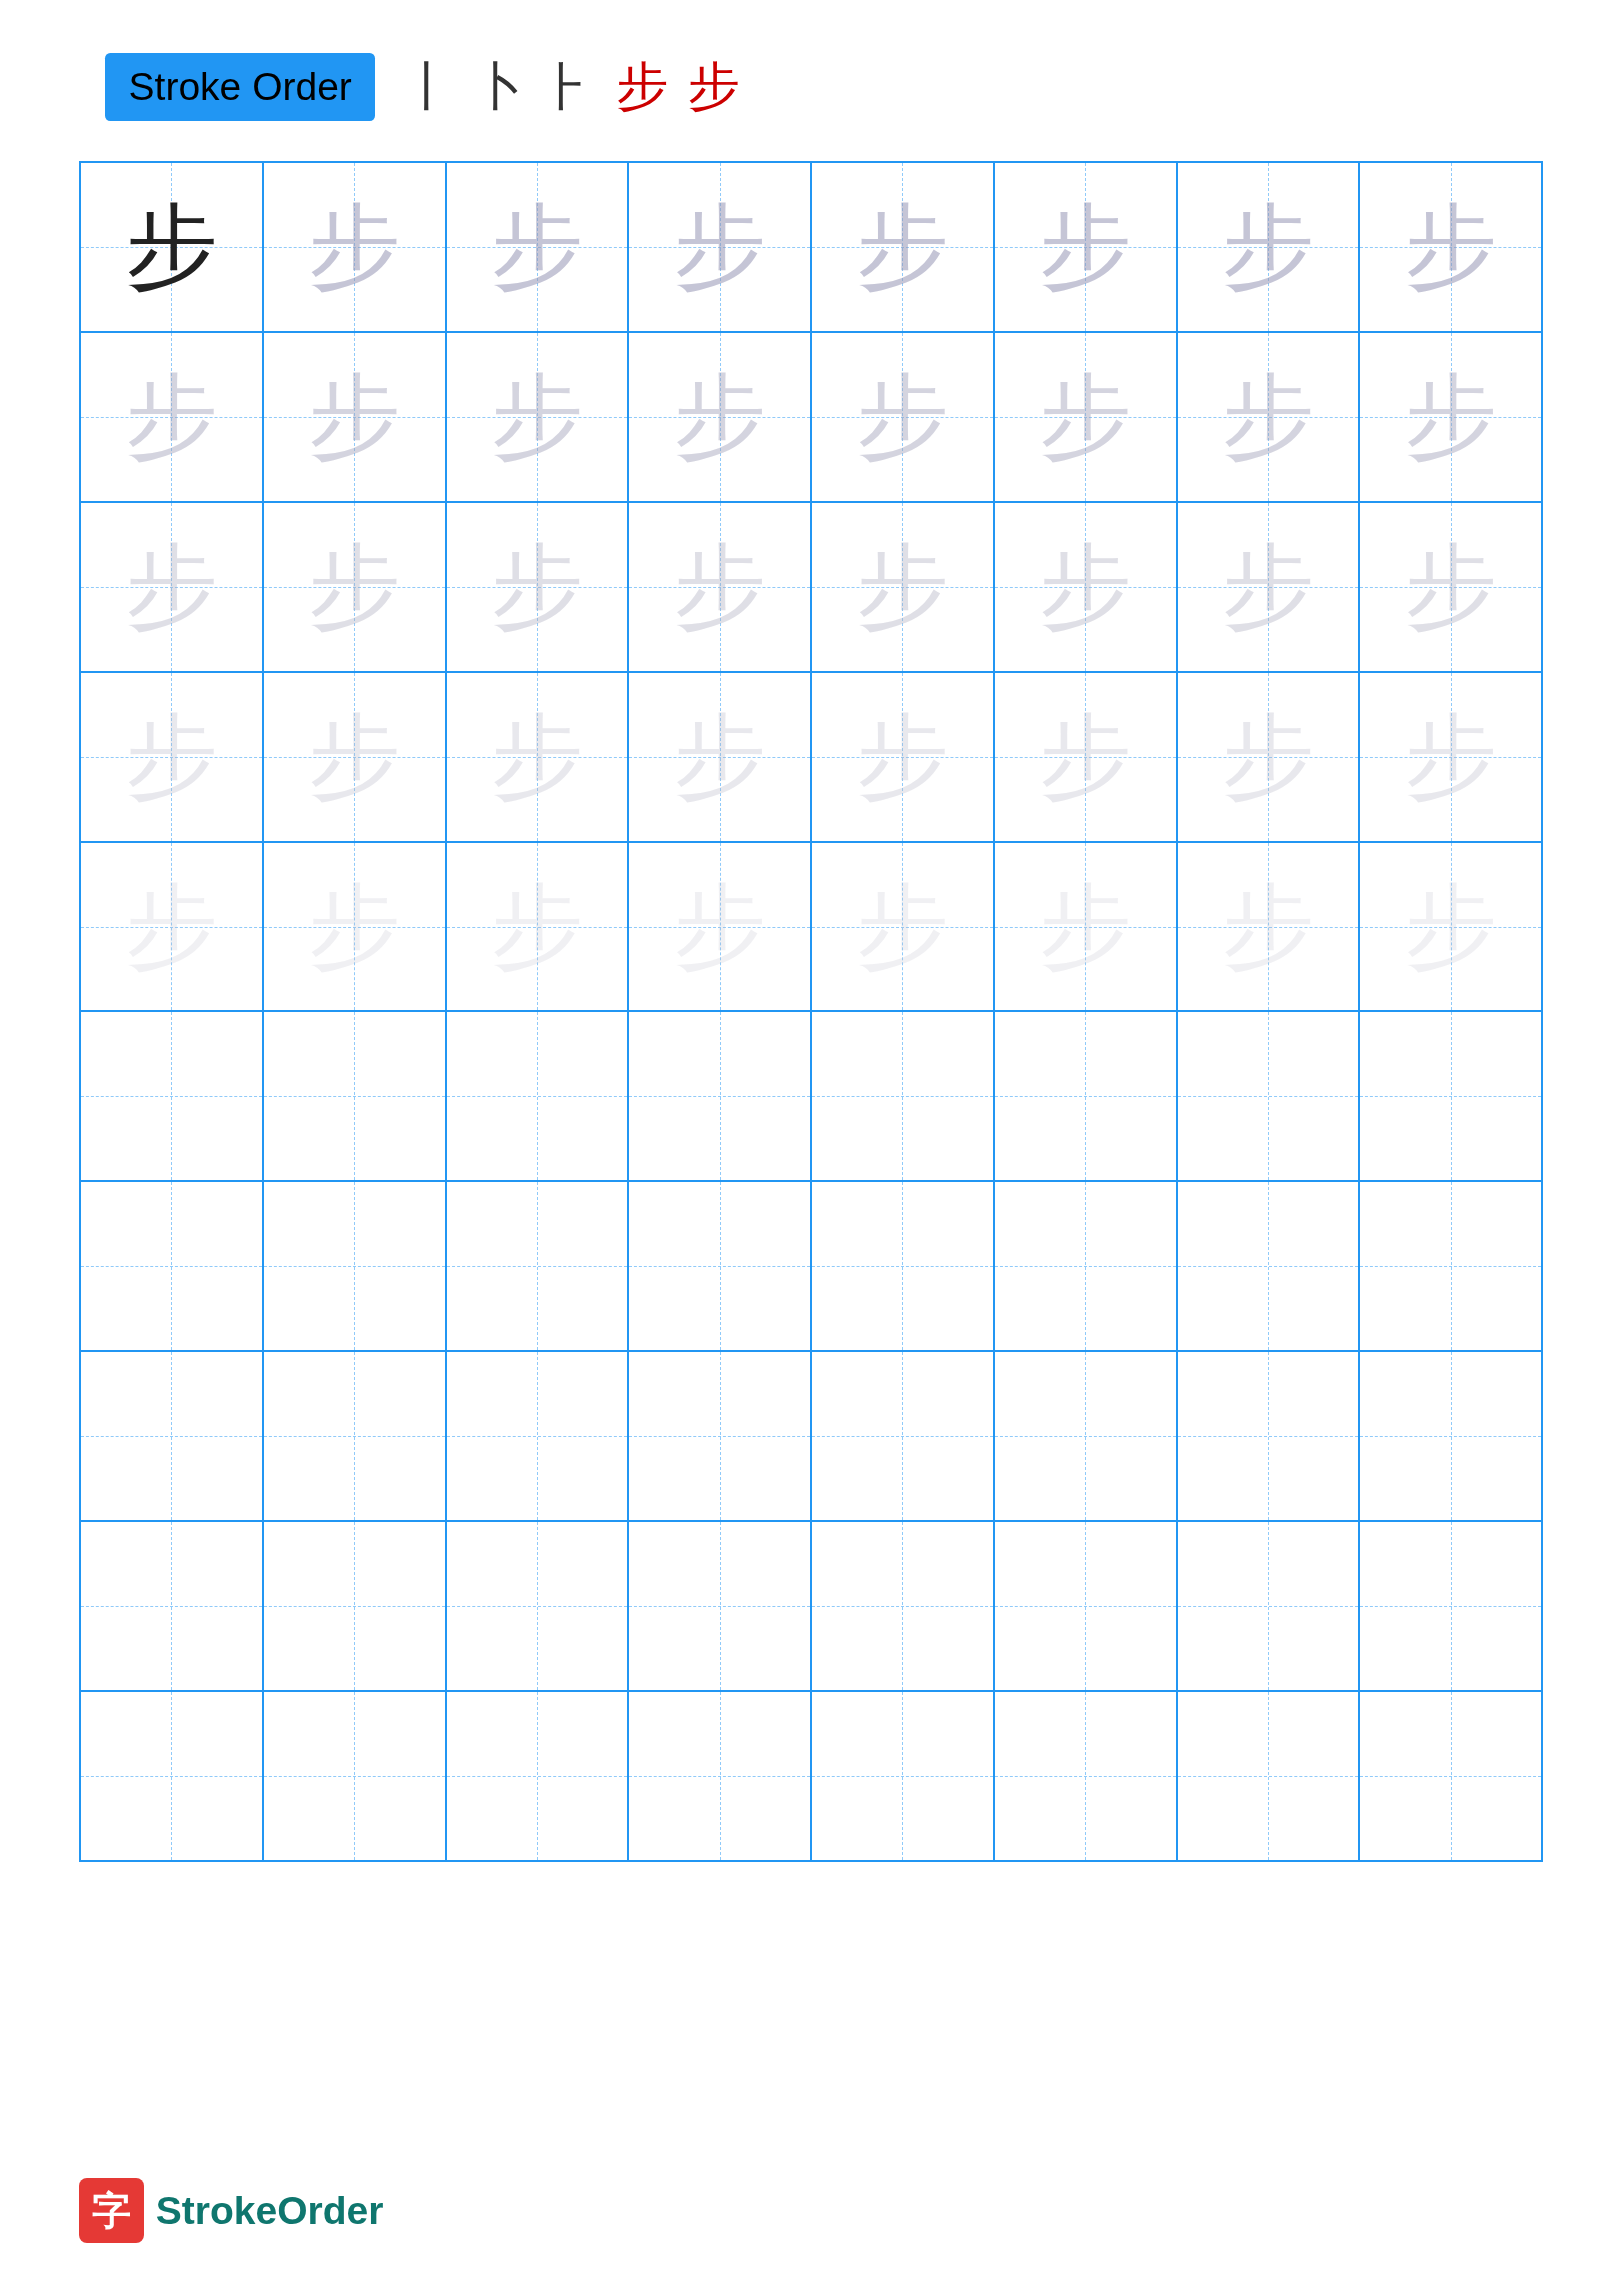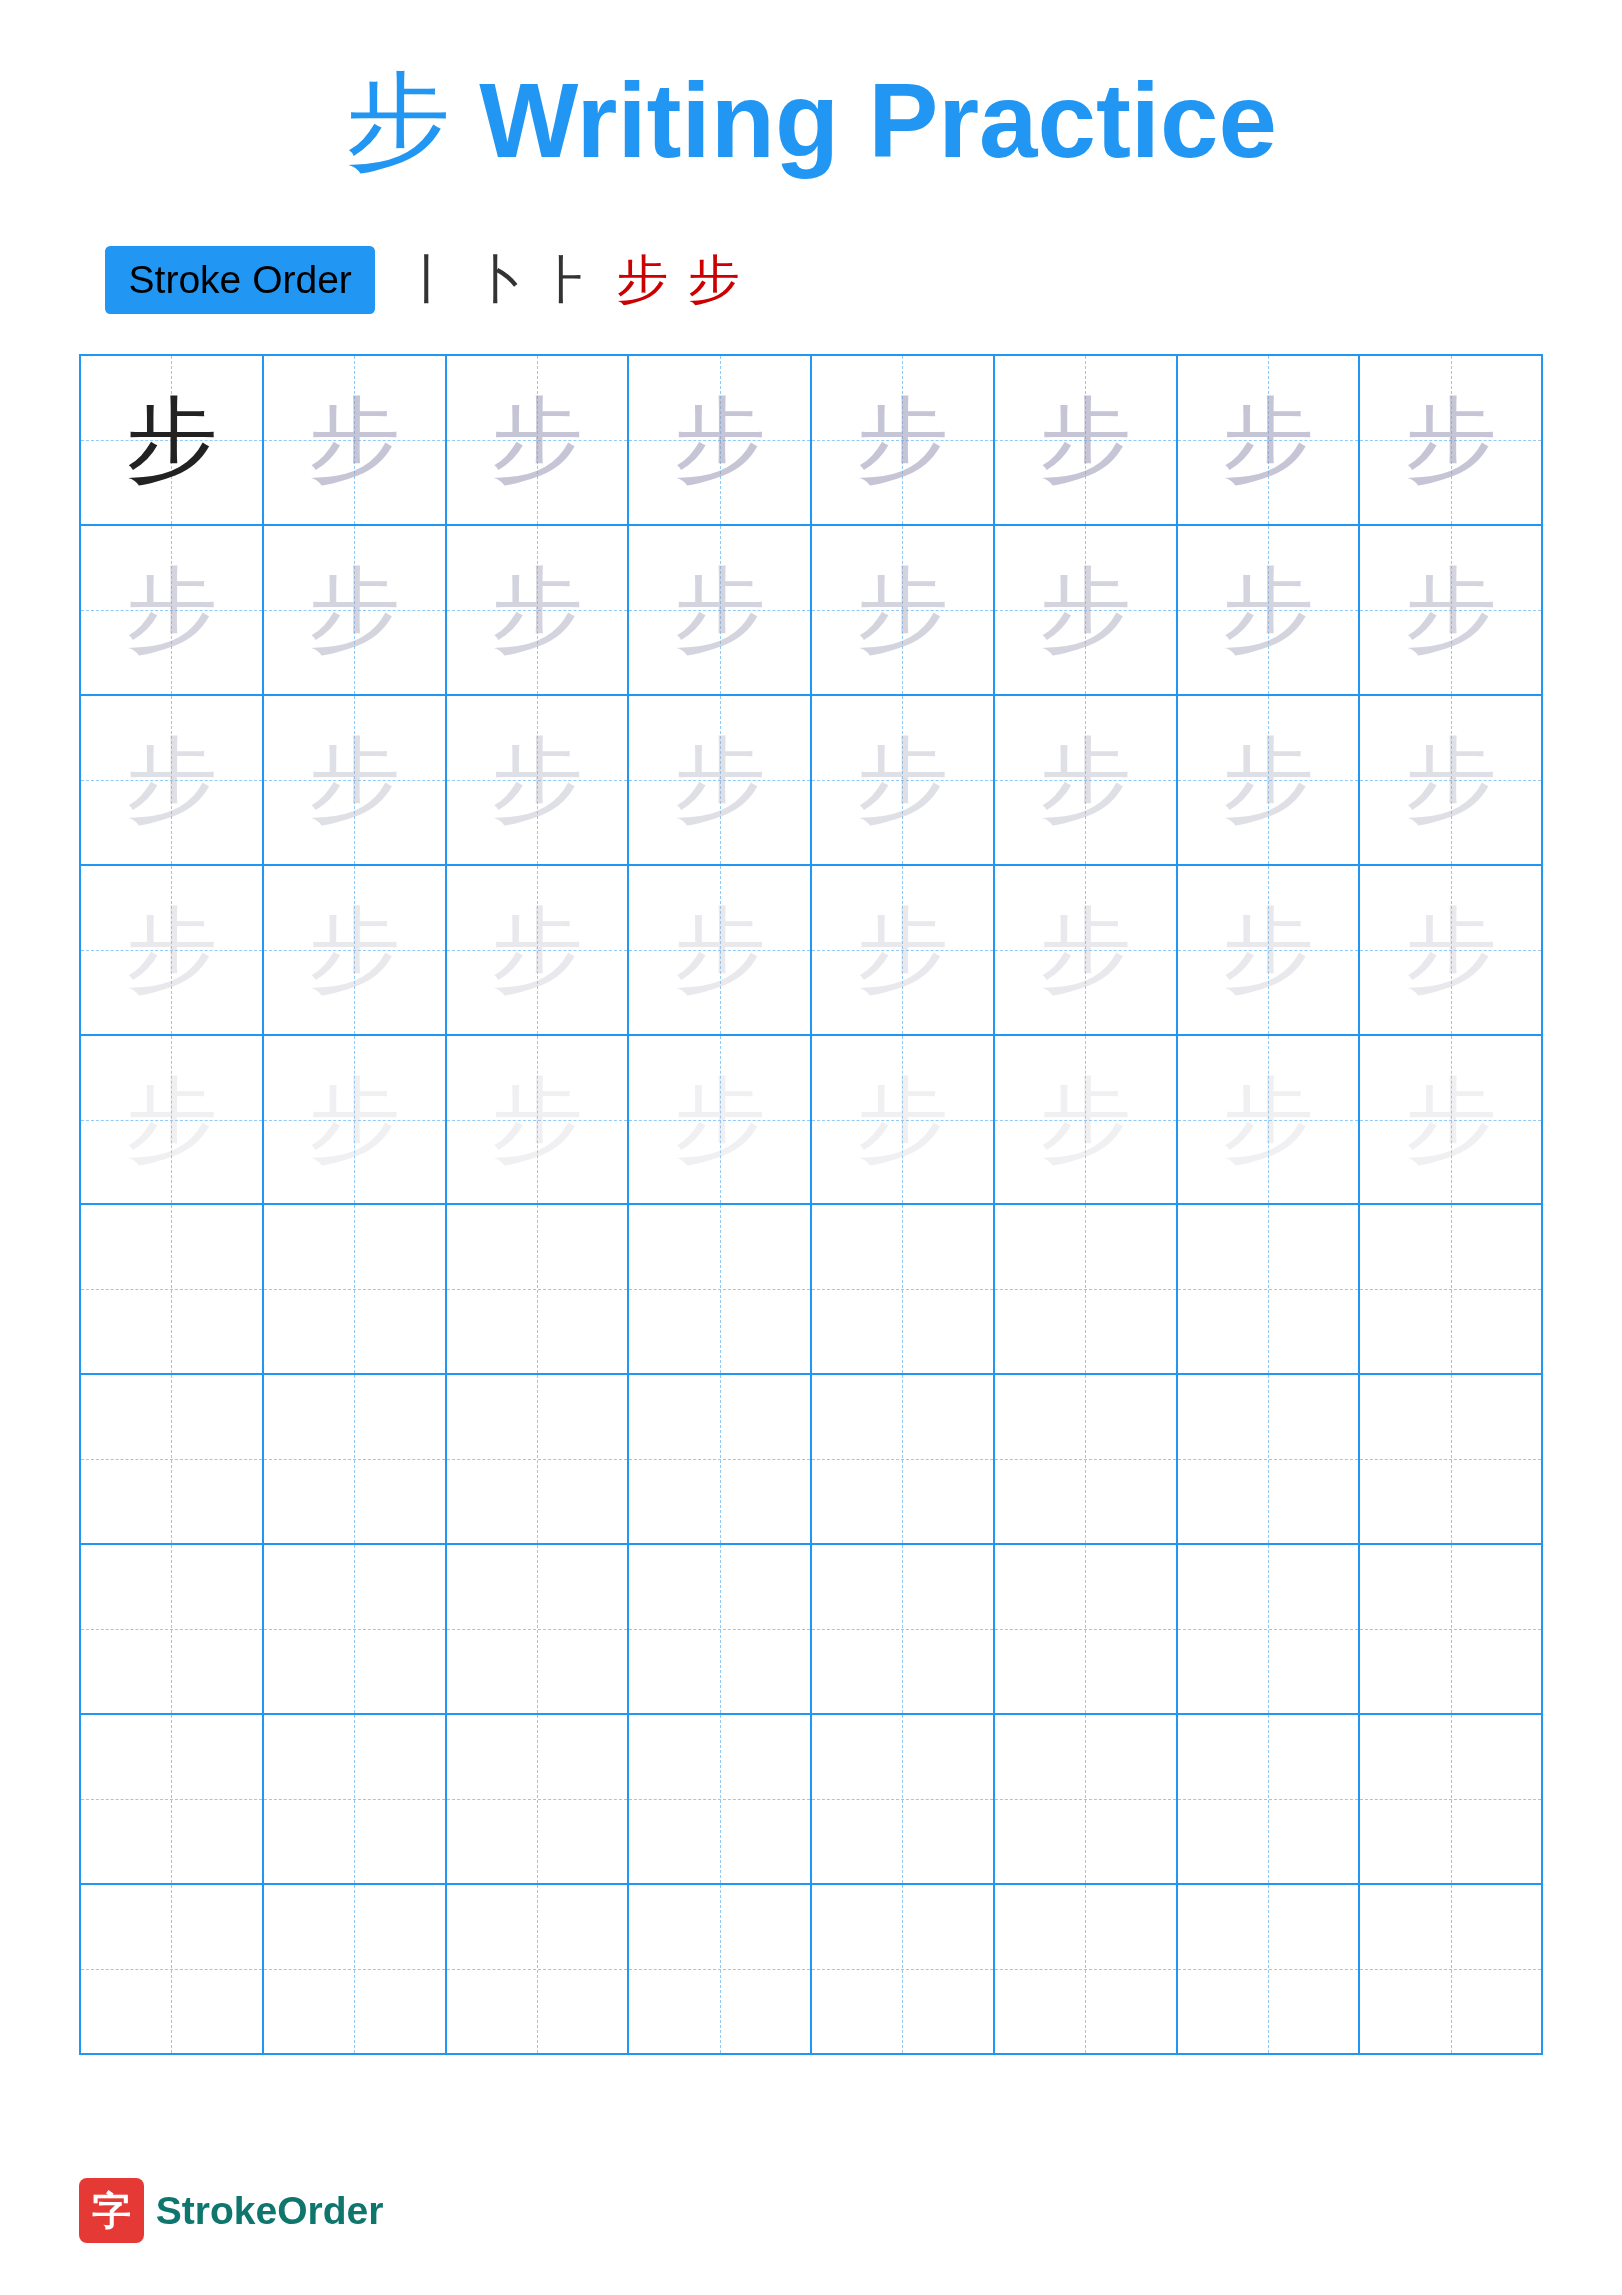--- a/index.html
+++ b/index.html
@@ -182,23 +182,20 @@
       font-size: 39px;
       font-weight: bold;
       color: #0f766e;
     }
   </style>
 </head>
 <body>
 
 <div class="page">
 
-  <div class="title-section">
-    <span class="title-char">步</span><span class="title-text"> Writing Practice</span>
-  </div>
 
   <div class="stroke-order-section">
     <div class="stroke-order-badge">Stroke Order</div>
     <div class="stroke-sequence">
       <span class="stroke-seq-item">丨</span>
       <span class="stroke-seq-item">卜</span>
       <span class="stroke-seq-item">⺊</span>
       <span class="stroke-seq-item" style="color:#c00;">步</span>
       <span class="stroke-seq-item" style="color:#c00;">步</span>
     </div>

